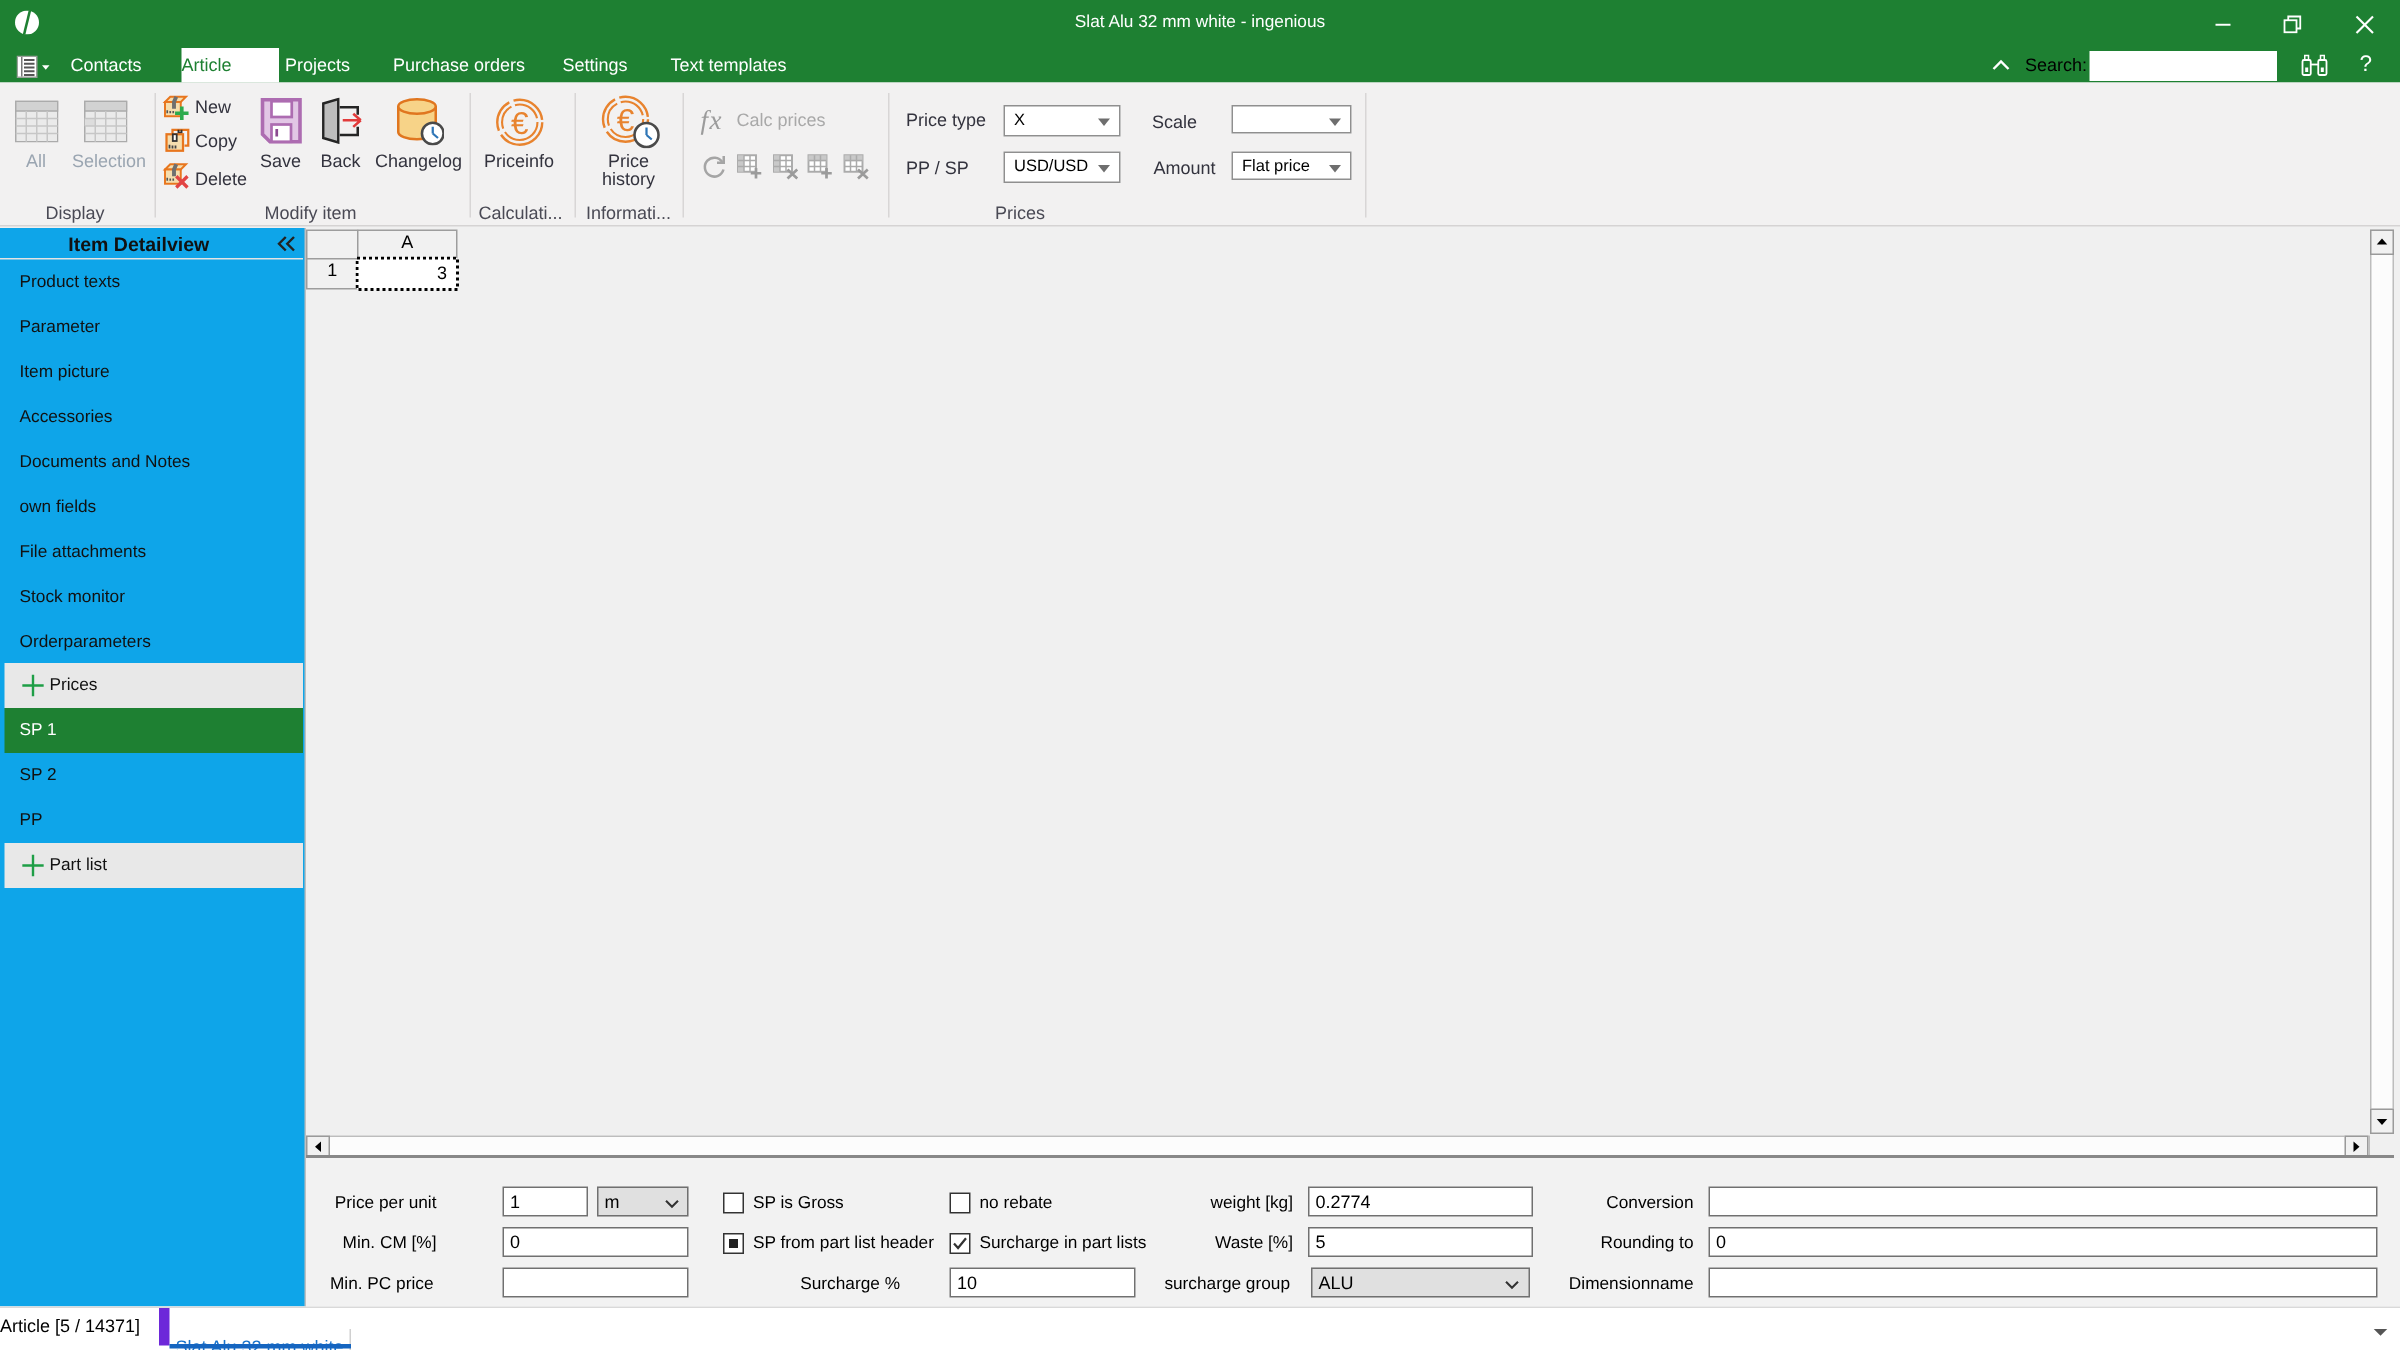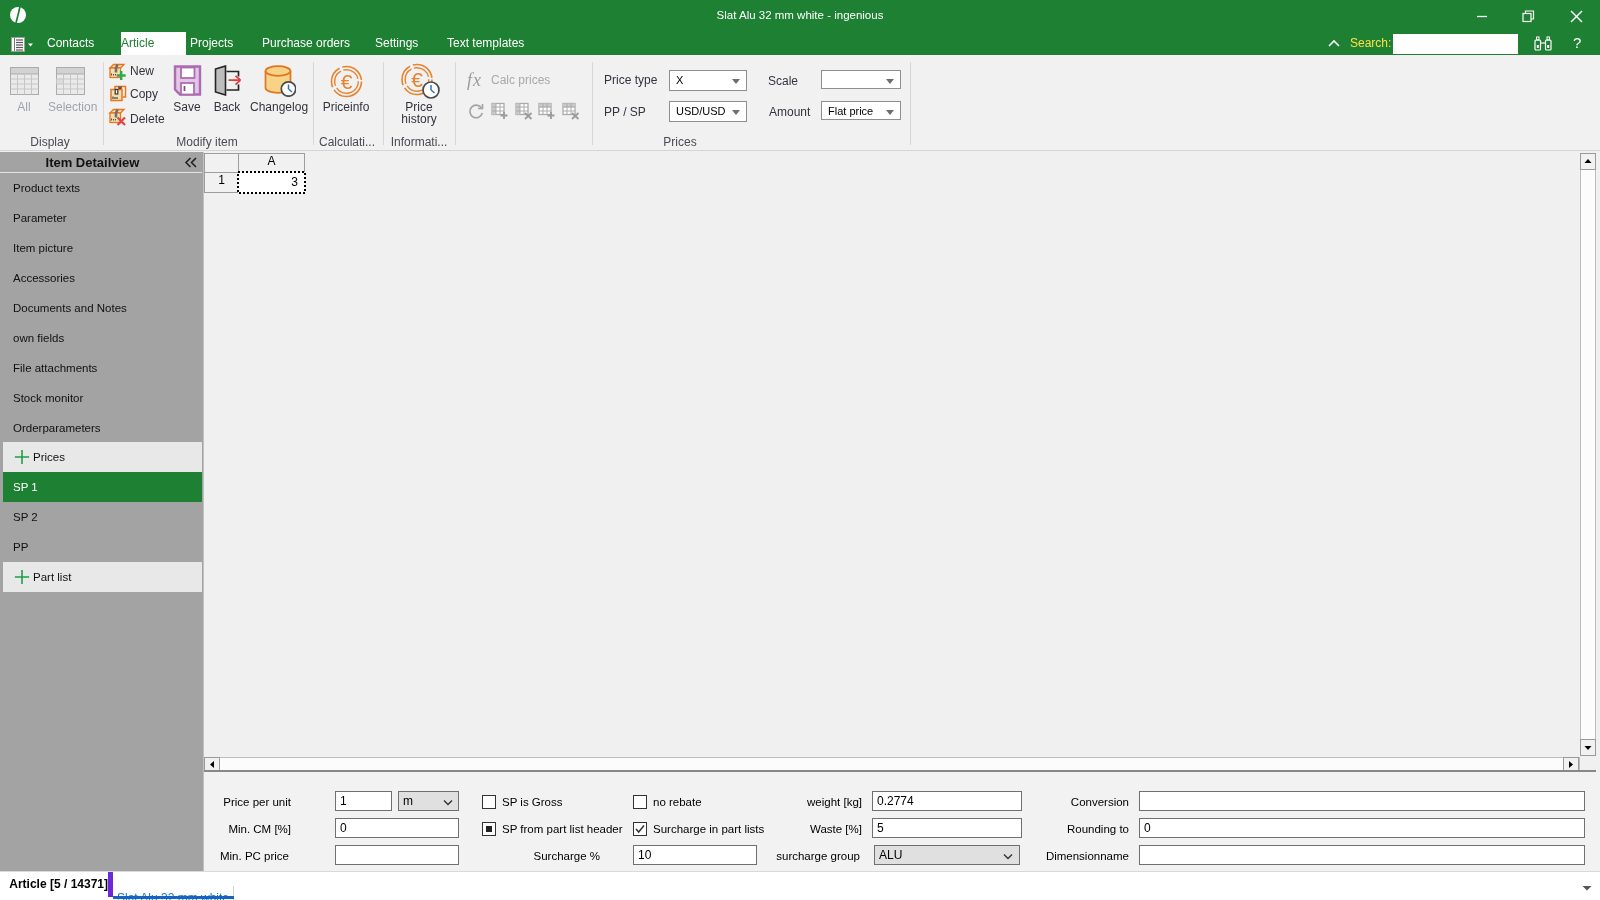--- a/index.html
+++ b/index.html
@@ -26,21 +26,21 @@
 #ribbon { position:absolute; left:0; top:55px; width:1600px; height:96px; background:#f2f1f1; border-bottom:1px solid #d5d3d3; }
 .rsep { position:absolute; top:7px; height:83px; width:1px; background:#d8d6d6; }
 .glabel { position:absolute; top:81px; height:13px; line-height:13px; font-size:12px; color:#4a4a55; text-align:center; white-space:nowrap; }
 .biglabel { position:absolute; top:46px; height:13px; line-height:13px; font-size:12px; color:#33333e; text-align:center; white-space:nowrap; }
 .smalllabel { position:absolute; height:13px; line-height:13px; font-size:12px; color:#33333e; white-space:nowrap; }
 .icon { position:absolute; }
 .rdd { position:absolute; background:#fff; border:1px solid #8f8f8f; font-size:11px; line-height:19px; padding-left:6px; color:#000; }
 .dda { position:absolute; right:6px; top:8px; width:0; height:0; border-left:4.5px solid transparent; border-right:4.5px solid transparent; border-top:5px solid #6e6e6e; }
 
 
-#sidebar { position:absolute; left:0; top:152px; width:204px; height:719px; background:#a3a3a3; border-right:1px solid #c0c0c0; }
+#sidebar { position:absolute; left:0; top:152px; width:204px; height:719px; background:#0ea5e9; border-right:1px solid #c0c0c0; }
 #sb-header { position:absolute; left:0; top:0; width:202px; height:21px; border-bottom:1px solid #e3e3e3; }
 #sb-header .t { position:absolute; left:0; top:3px; width:185px; text-align:center; font-weight:bold; font-size:13px; color:#111; }
 .sbitem { position:absolute; left:3px; width:199px; height:30px; line-height:30px; padding-left:10px; font-size:11.5px; color:#111; }
 .sbitem.hl { background:#e8e8e8; padding-left:30px; }
 .sbitem.sel { background:#1e8032; color:#fff; }
 .plus { position:absolute; left:11px; top:7px; width:16px; height:16px; }
 
 #gridarea { position:absolute; left:204px; top:152px; width:1396px; height:604px; background:#f0f0f0; }
 
 
@@ -94,21 +94,21 @@
   <div class="mtab" style="left:47px;width:70px;">Contacts</div>
   <div class="mtab active" style="left:121px;width:65px;">Article</div>
   <div class="mtab" style="left:190px;width:62px;">Projects</div>
   <div class="mtab" style="left:262px;width:104px;">Purchase orders</div>
   <div class="mtab" style="left:375px;width:62px;">Settings</div>
   <div class="mtab" style="left:447px;width:98px;">Text templates</div>
 
   <svg class="abs" style="left:1326px;top:6px" width="16" height="12" viewBox="0 0 16 12">
     <path d="M 3 8 L 8 3 L 13 8" fill="none" stroke="#fff" stroke-width="1.6"></path>
   </svg>
-  <div class="abs" style="left:1350px;top:4px;color:#fde047;font-size:12px;">Search:</div>
+  <div class="abs" style="left:1350px;top:4px;color:#000000;font-size:12px;">Search:</div>
   <div class="abs" style="left:1393px;top:2px;width:125px;height:20px;background:#fff;"></div>
   <svg class="abs" style="left:1534px;top:4px" width="18" height="16" viewBox="0 0 18 16">
     <rect x="1" y="4" width="5.5" height="10" rx="1" fill="none" stroke="#fff" stroke-width="1.2"></rect>
     <rect x="11.5" y="4" width="5.5" height="10" rx="1" fill="none" stroke="#fff" stroke-width="1.2"></rect>
     <rect x="2.5" y="1" width="2.5" height="3" fill="none" stroke="#fff" stroke-width="1"></rect>
     <rect x="13" y="1" width="2.5" height="3" fill="none" stroke="#fff" stroke-width="1"></rect>
     <path d="M 6.5 7 h 5" stroke="#fff" stroke-width="1.2" fill="none"></path>
     <rect x="2.8" y="9" width="2" height="3" fill="#fff"></rect>
     <rect x="13.2" y="9" width="2" height="3" fill="#fff"></rect>
   </svg>
@@ -364,19 +364,19 @@
 <div class="flabel" style="left:740px;top:849px;width:120px;">surcharge group</div>
 <div class="fselect" style="left:874px;top:845px;width:146px;">ALU
   <svg class="abs" style="right:6px;top:7px" width="10" height="7" viewBox="0 0 10 7">
       <path d="M1 1.5 L5 5.5 L9 1.5" fill="none" stroke="#333" stroke-width="1.4"></path>
     </svg>
 </div>
 <div class="flabel" style="left:1009px;top:849px;width:120px;">Dimensionname</div>
 <div class="finput" style="left:1139px;top:845px;width:446px;"></div>
 
 <div id="statusbar">
-  <div class="abs" style="left:0;top:0;width:113px;height:25px;line-height:25px;text-align:right;border-right:5px solid #6d28d9;font-weight:bold;">Article [5 / 14371]</div>
+  <div class="abs" style="left:0;top:0;width:113px;height:25px;line-height:25px;text-align:left;border-right:7px solid #6d28d9;">Article [5 / 14371]</div>
   <div class="abs" style="left:113px;top:14px;width:121px;height:25px;line-height:25px;text-align:center;color:#1873cc;border-right:1px solid #d0d0d0;">Slat Alu 32 mm white</div>
   <div class="abs" style="left:113px;top:24px;width:121px;height:3px;background:#1565c0;"></div>
   <svg class="abs" style="left:1582px;top:13px" width="10" height="7" viewBox="0 0 10 7">
       <path d="M 0.5 1 l 4.5 4.5 l 4.5 -4.5 z" fill="#555"></path>
     </svg>
 </div>
 
 </body></html>

